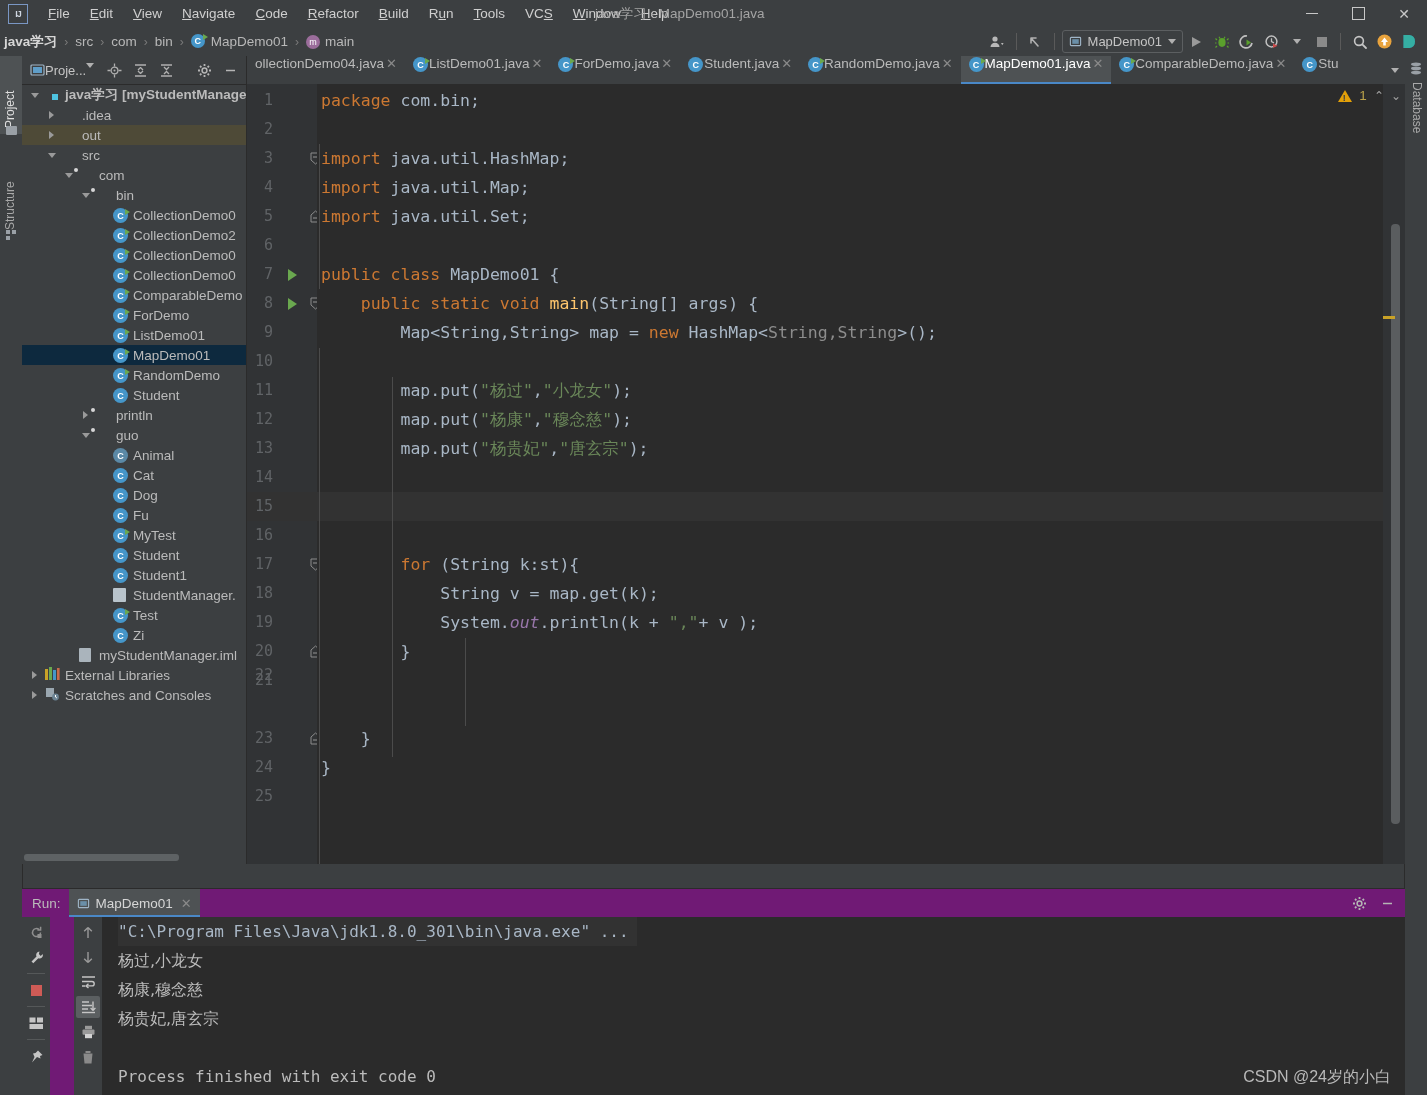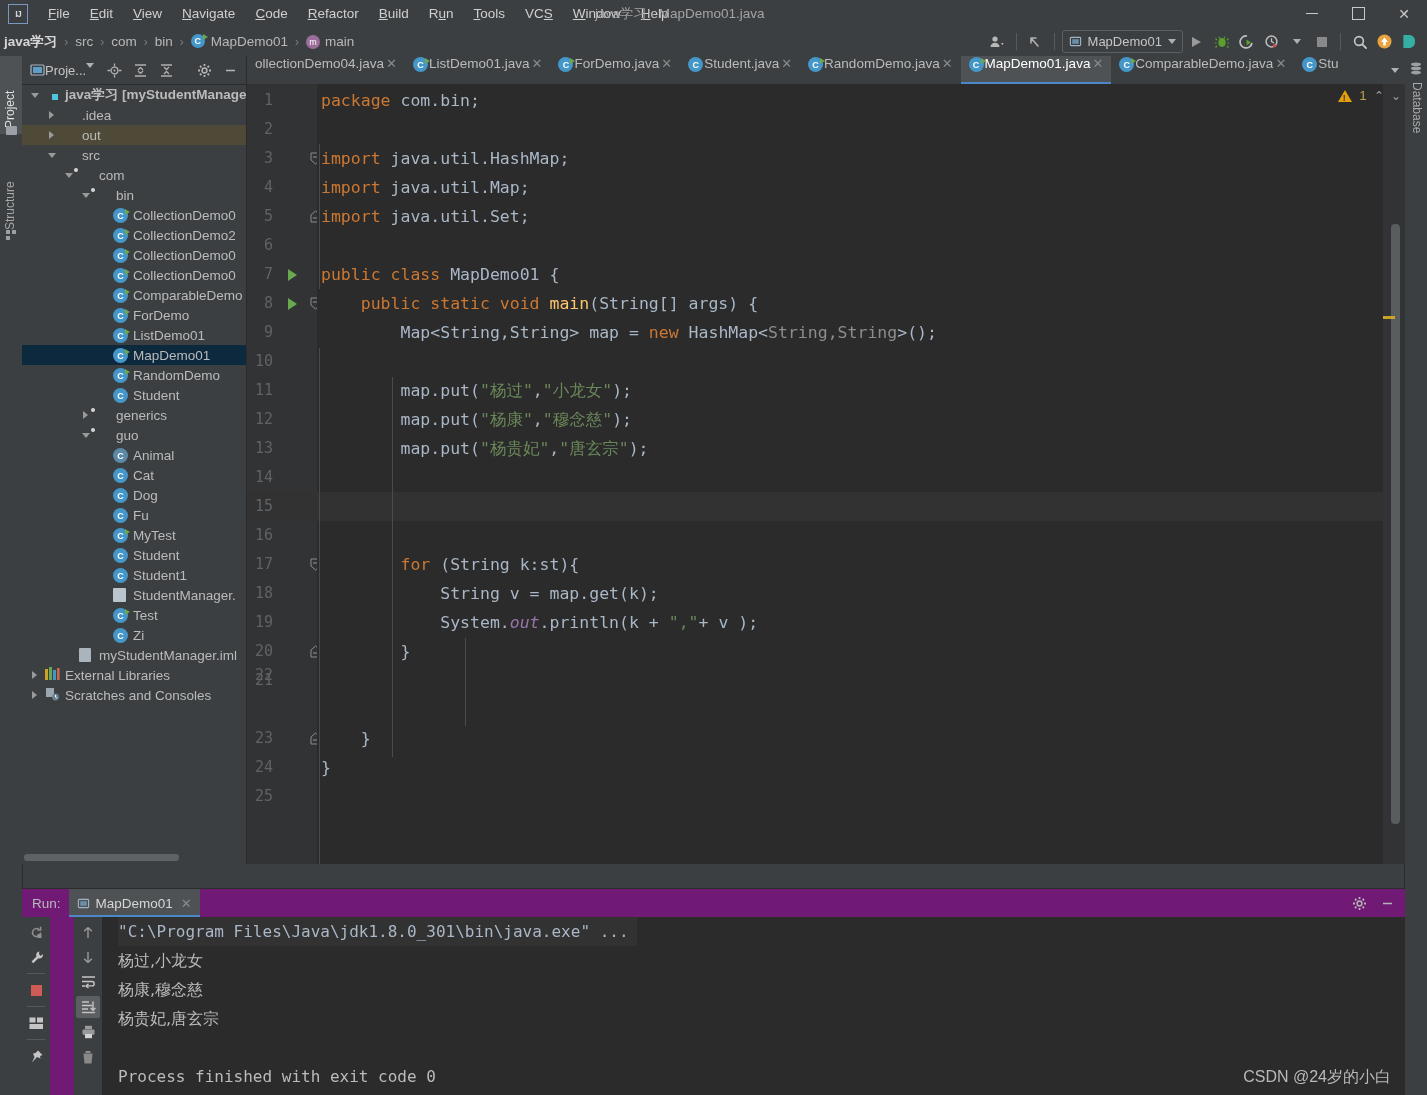--- a/index.html
+++ b/index.html
@@ -504,21 +504,21 @@
               <span class="cls">C</span>
             </span>
           </span>
           <span>Student</span>
         </div>
         <div class="node" style="padding-left: 57px;">
           <span class="arrow collapsed">
             <i></i>
           </span>
           <span class="ico"><span class="f-src"></span></span>
-          <span>generics</span>
+          <span>println</span>
         </div>
         <div class="node" style="padding-left: 57px;">
           <span class="arrow">
             <i></i>
           </span>
           <span class="ico"><span class="f-src"></span></span>
           <span>guo</span>
         </div>
         <div class="node" style="padding-left: 74px;">
           <span class="arrow"></span>

